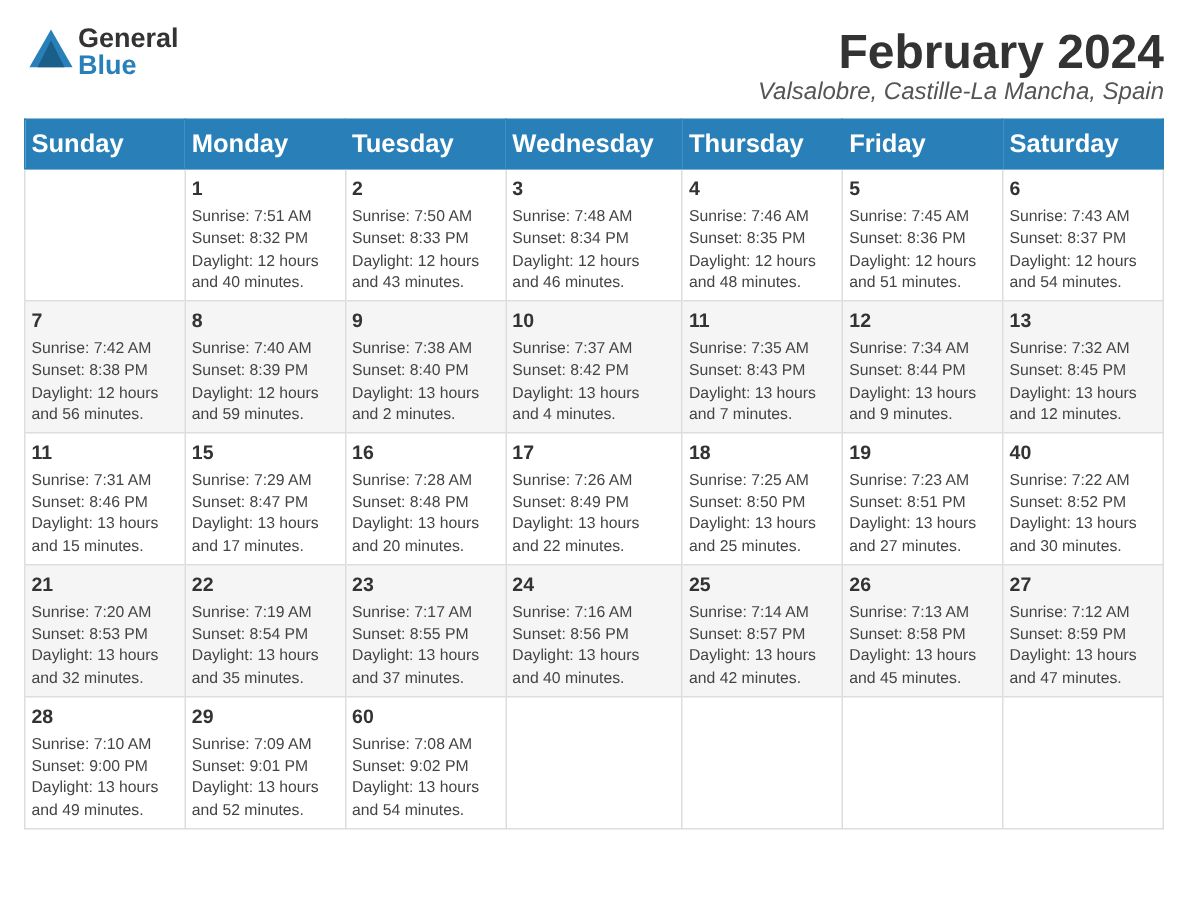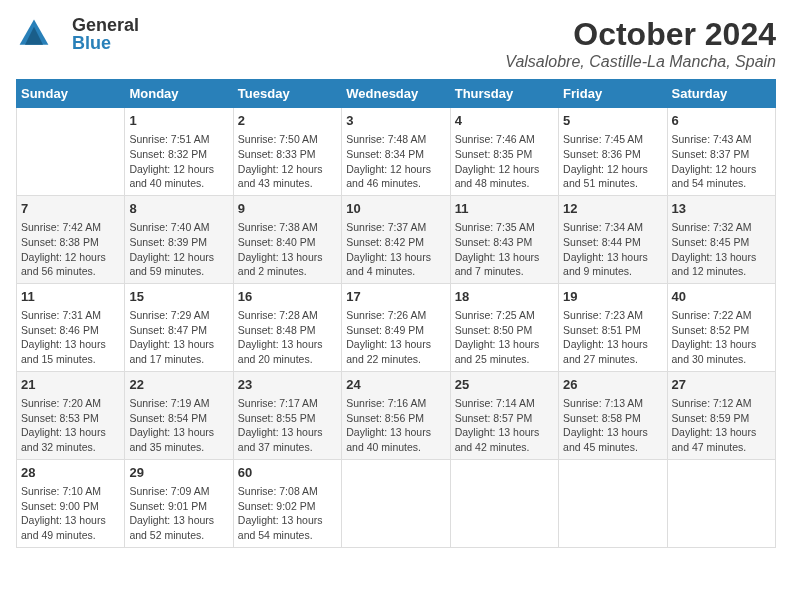--- a/index.html
+++ b/index.html
@@ -12,21 +12,21 @@
     }
     .header {
       display: flex;
       justify-content: space-between;
       align-items: flex-start;
       margin-bottom: 8px;
     }
     .logo {
       display: flex;
       align-items: center;
-      gap: 20px;
+      gap: 0;
     }
     .logo-text {
       display: flex;
       flex-direction: column;
       font-size: 18px;
       font-weight: bold;
       line-height: 1;
     }
     .logo-text span:first-child { color: #333; }
     .logo-text span:last-child { color: #2980b9; }
@@ -53,21 +53,21 @@
       border-collapse: collapse;
       font-size: 11px;
     }
     thead tr {
       background-color: #2980b9;
       color: #fff;
     }
     thead th {
       padding: 6px 4px;
       text-align: left;
-      font-size: 13px;
+      font-size: 17px;
       font-weight: bold;
       border: 1px solid #2980b9;
       margin-left: 26px;
     }
     tbody tr {
       border-bottom: 1px solid #ccc;
     }
     tbody td {
       padding: 4px 4px;
       vertical-align: top;
@@ -95,21 +95,21 @@
     <svg class="logo-icon" viewBox="0 0 40 40" xmlns="http://www.w3.org/2000/svg">
       <polygon points="20,4 36,32 4,32" fill="#2980b9"></polygon>
       <polygon points="20,12 30,32 10,32" fill="#1a5e8a"></polygon>
     </svg>
     <div class="logo-text">
       <span>General</span>
       <span>Blue</span>
     </div>
   </div>
   <div class="title-block">
-    <h1>October 2024</h1>
+    <h1>February 2024</h1>
     <h2>Valsalobre, Castille-La Mancha, Spain</h2>
   </div>
 </div>
 
 <table>
   <thead>
     <tr>
     <th>Sunday</th>
         <th>Monday</th>
         <th>Tuesday</th>

